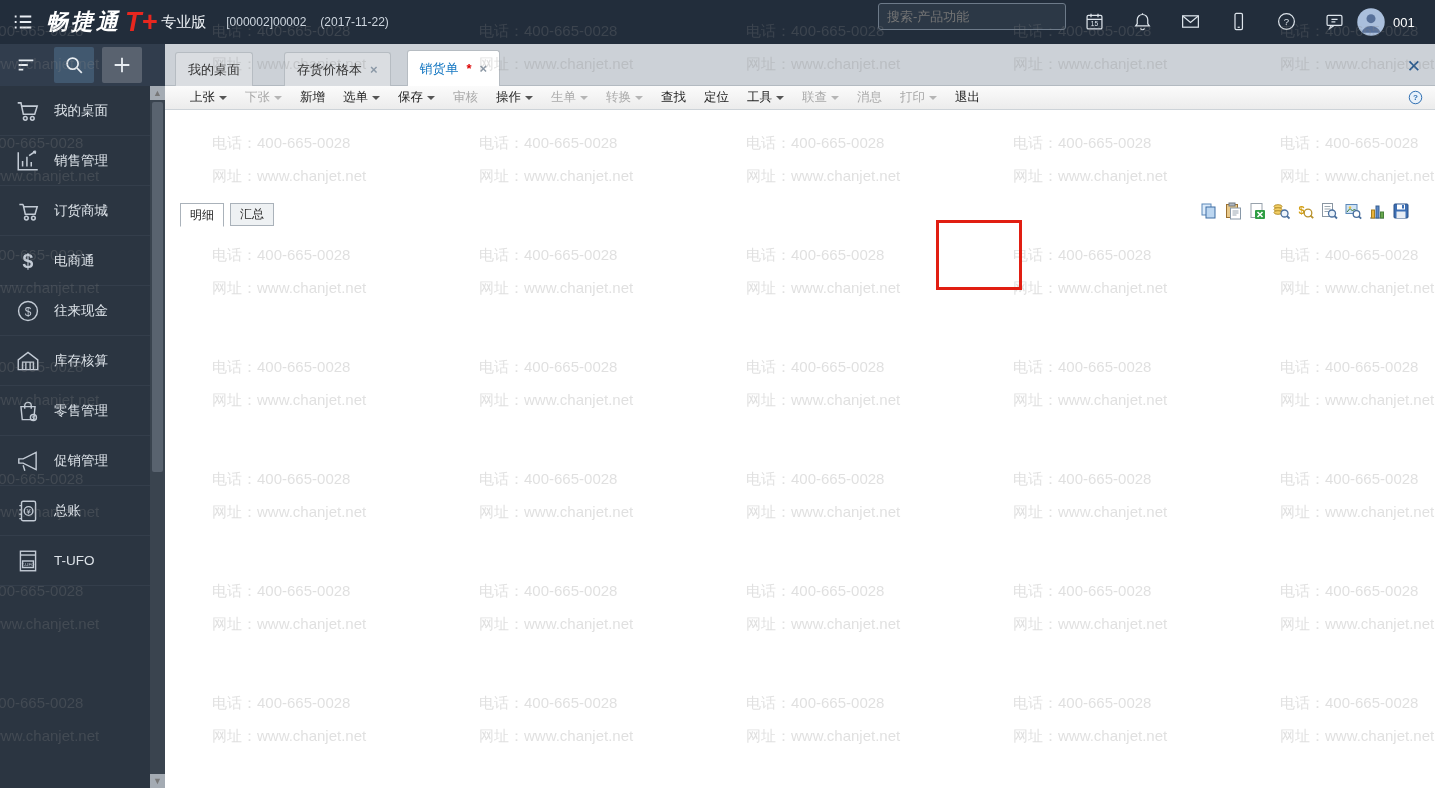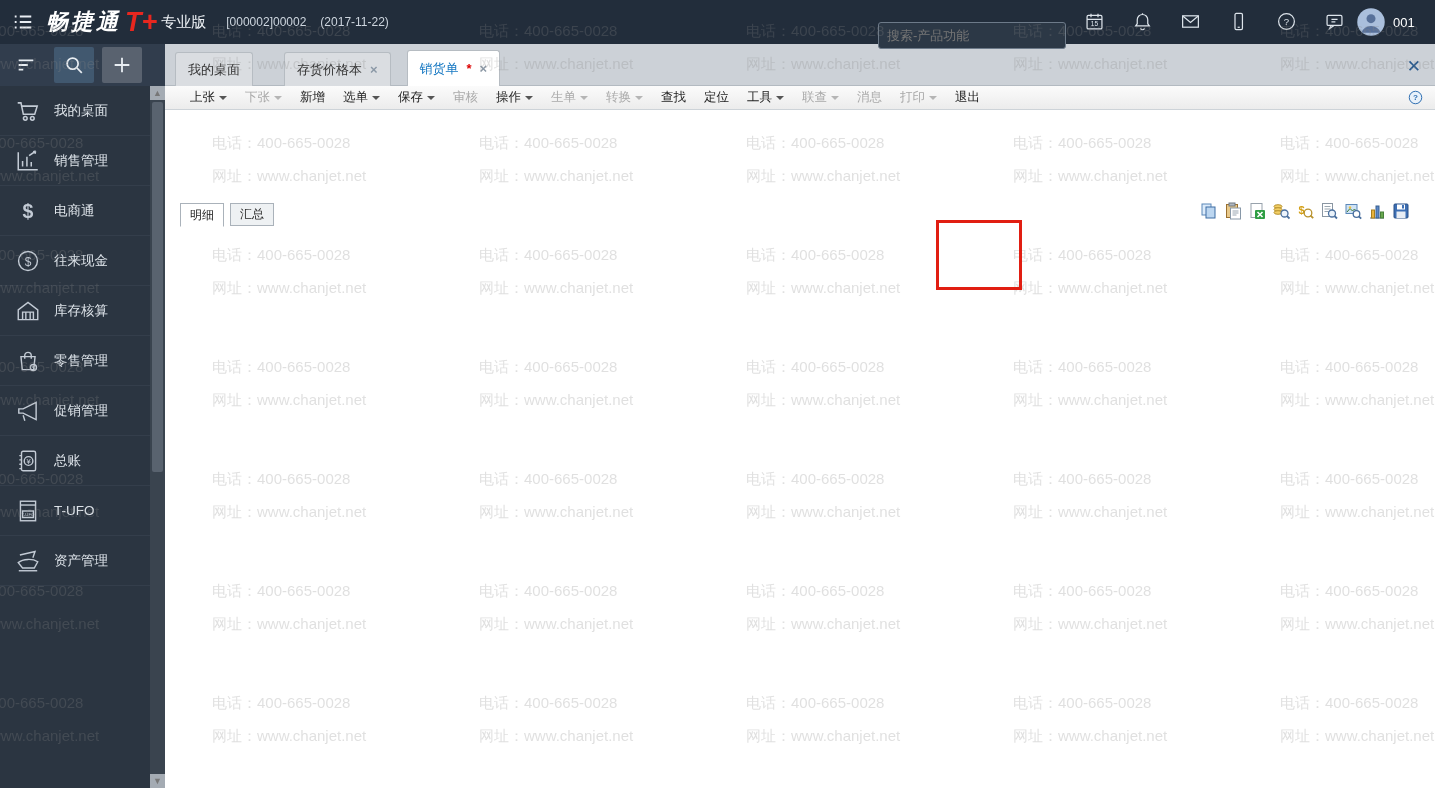--- a/index.html
+++ b/index.html
@@ -63,21 +63,21 @@
   <span class="ic" style="width:26px;height:22px;margin:0 10px 0 10px;color:#e9eef4">
       <svg viewBox="0 0 24 24" fill="none" stroke="currentColor" stroke-width="2">
         <path d="M3 6h2M8.5 6H21M3 12h2M8.5 12H21M3 18h2M8.5 18H21"></path>
       </svg>
     </span>
   <span style="font-size:22px;font-weight:bold;font-style:italic;color:#fff;letter-spacing:3px">畅捷通</span>
   <span style="font-size:27px;font-weight:bold;font-style:italic;color:#e8271f;margin:0 4px">T+</span>
   <span style="font-size:15px;color:#eef2f6;margin-right:20px">专业版</span>
   <span style="font-size:12px;color:#cdd5de">[000002]00002</span>
   <span style="font-size:12px;color:#cdd5de;margin-left:14px">(2017-11-22)</span>
-  <div style="position:absolute;left:878px;top:22px;width:188px;height:27px;border:1px solid #6d7a89;border-radius:3px;display:flex;align-items:center;background:#2c3846">
+  <div style="position:absolute;left:878px;top:3px;width:188px;height:27px;border:1px solid #6d7a89;border-radius:3px;display:flex;align-items:center;background:#2c3846">
     <input style="flex: 1 1 0%; background: transparent; border: none; outline: none; color: rgb(207, 215, 223); font-size: 13px; padding: 0px 8px; font-family: inherit;" placeholder="搜索-产品功能">
     <span class="ic" style="width:18px;height:18px;margin-right:7px;color:#dfe6ec">
         <svg viewBox="0 0 24 24" fill="none" stroke="currentColor" stroke-width="1.8">
           <circle cx="10.5" cy="10.5" r="6"></circle>
           <path d="M15 15l5.5 5.5"></path>
         </svg>
       </span>
   </div>
   <div id="topicons" style="position:absolute;left:1084px;top:11px;display:flex;gap:27px;color:#dde4eb">
       <span class="ic" style="width: 21px; height: 21px;">
@@ -253,20 +253,30 @@
         <svg viewBox="0 0 24 24" fill="none" stroke="currentColor" stroke-width="1.4">
           <path d="M3 4v16h18"></path>
           <path d="M7 17v-5M11 17V8M15 17v-4"></path>
           <path d="M13 7l6-4M19 3l-2.3.5M19 3l-.5 2.3"></path>
         </svg>
       </span>
       <span>销售管理</span>
     </div>
     <div class="sideitem">
       <span class="ic" style="width: 26px; height: 26px;">
+        <svg viewBox="0 0 24 24" fill="none" stroke="currentColor" stroke-width="1.4">
+          <path d="M4 6h3.5M7.5 6l2 9h9l2-7h-12"></path>
+          <circle cx="10.5" cy="18.5" r="1.7"></circle>
+          <circle cx="17" cy="18.5" r="1.7"></circle>
+        </svg>
+      </span>
+      <span>订货商城</span>
+    </div>
+    <div class="sideitem">
+      <span class="ic" style="width: 26px; height: 26px;">
         <svg viewBox="0 0 24 24">
           <text x="12" y="18" font-size="18" font-weight="bold" text-anchor="middle" fill="currentColor">$</text>
         </svg>
       </span>
       <span>电商通</span>
     </div>
     <div class="sideitem">
       <span class="ic" style="width: 26px; height: 26px;">
         <svg viewBox="0 0 24 24" fill="none" stroke="currentColor" stroke-width="1.3">
           <circle cx="12" cy="12" r="8.7"></circle>
@@ -318,30 +328,20 @@
     <div class="sideitem">
       <span class="ic" style="width: 26px; height: 26px;">
         <svg viewBox="0 0 24 24" fill="none" stroke="currentColor" stroke-width="1.3">
           <rect x="5" y="3" width="14" height="18"></rect>
           <path d="M5 6.5h14"></path>
           <rect x="7" y="12" width="10" height="6"></rect>
           <text x="12" y="16.6" font-size="4" text-anchor="middle" fill="currentColor" stroke="none">T-UFO</text>
         </svg>
       </span>
       <span>T-UFO</span>
-    </div>
-    <div class="sideitem">
-      <span class="ic" style="width: 26px; height: 26px;">
-        <svg viewBox="0 0 24 24" fill="none" stroke="currentColor" stroke-width="1.3">
-          <path d="M4.5 6.5l14-3.2-2 5.7"></path>
-          <path d="M3 13.5c4.5-3.8 13.5-3.8 18-.8l-3.2 5.8H7z"></path>
-          <path d="M3.5 21h17"></path>
-        </svg>
-      </span>
-      <span>资产管理</span>
     </div>
   </div>
 <div id="sidescroll" class="abs">
   <div style="height:14px;background:#a4abb3" class="sarrow">▲</div>
   <div style="position:absolute;top:16px;left:2px;width:11px;height:370px;background:#59636f;border-radius:2px"></div>
   <div style="position:absolute;bottom:0;width:15px;height:14px;background:#a4abb3" class="sarrow">▼</div>
 </div>
 
 <div id="content" class="abs"></div>
 <div id="gridicons" class="abs">

